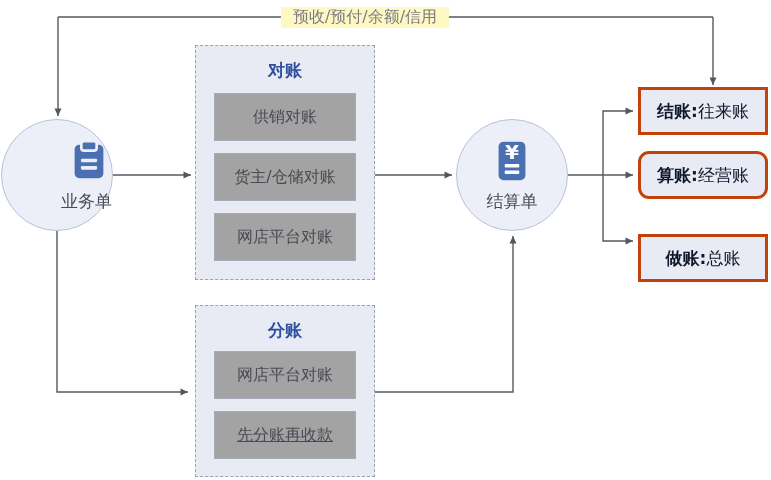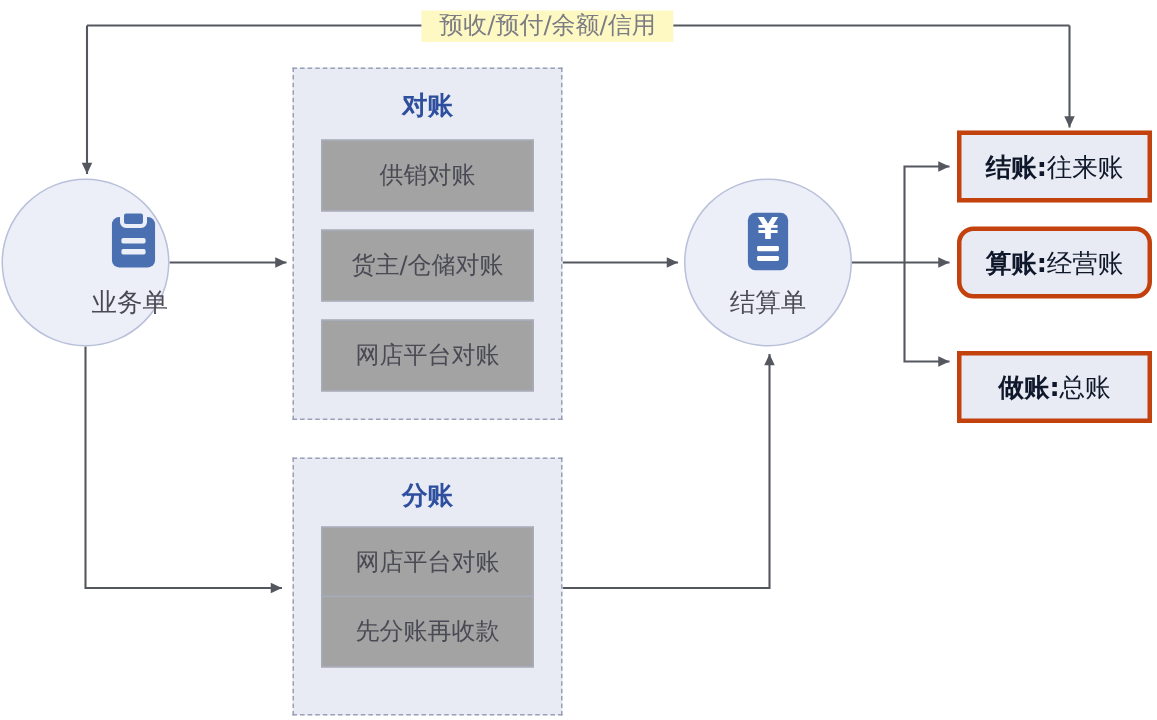--- a/index.html
+++ b/index.html
@@ -92,21 +92,21 @@
   <div class="group" style="top:45px; height:235px;">
     <div class="group-title">对账</div>
     <div class="white-box" style="top:47px;">供销对账</div>
     <div class="white-box" style="top:167px;">网店平台对账</div>
     <div class="white-box" style="top:107px;">货主/仓储对账</div>
   </div>
 
   <div class="group" style="top:305px; height:172px;">
     <div class="group-title">分账</div>
     <div class="white-box" style="top:45px;">网店平台对账</div>
-    <div class="white-box" style="top:91px;">先分账再收款</div>
+    <div class="white-box" style="top:105px;text-decoration:underline;">先分账再收款</div>
   </div>
 
   <div class="node-circle" style="left:456px; top:119px;">
     <span class="node-icon">
       <svg viewBox="0 0 24 24" width="46" height="46" xmlns="http://www.w3.org/2000/svg">
         <rect x="5" y="2" width="14" height="20" rx="2.6" fill="#4a70b2"></rect>
         <text x="12" y="11.2" font-size="10.5" font-weight="bold" fill="#ffffff" text-anchor="middle" font-family="DejaVu Sans, sans-serif">¥</text>
         <rect x="8.2" y="13.6" width="7.6" height="1.8" rx="0.5" fill="#ffffff"></rect>
         <rect x="8.2" y="17" width="7.6" height="1.8" rx="0.5" fill="#ffffff"></rect>
       </svg>

